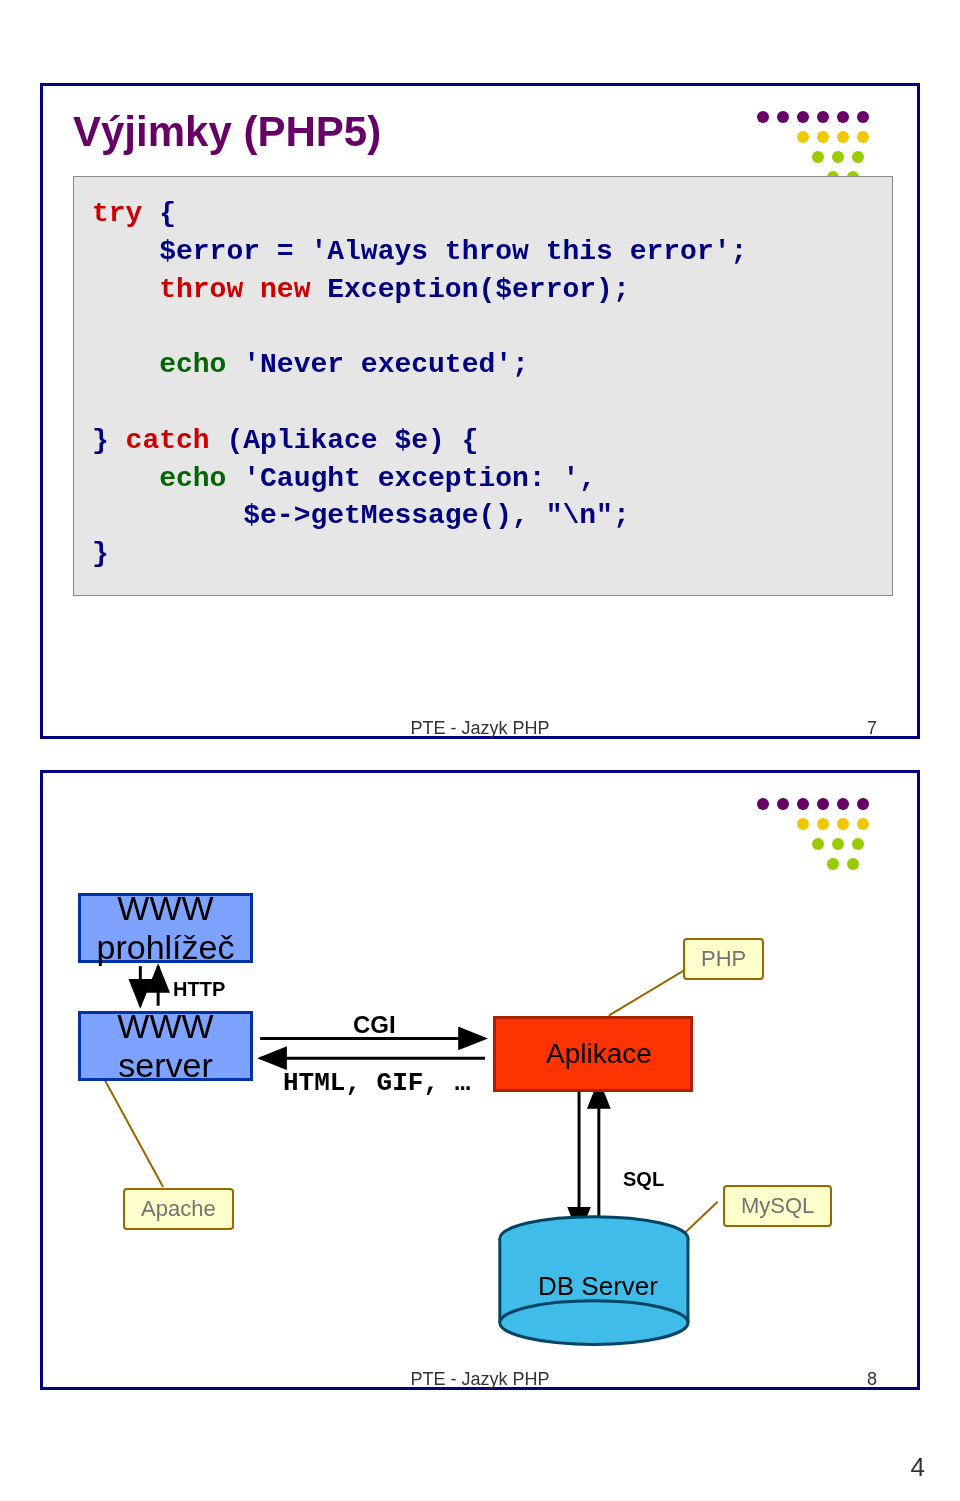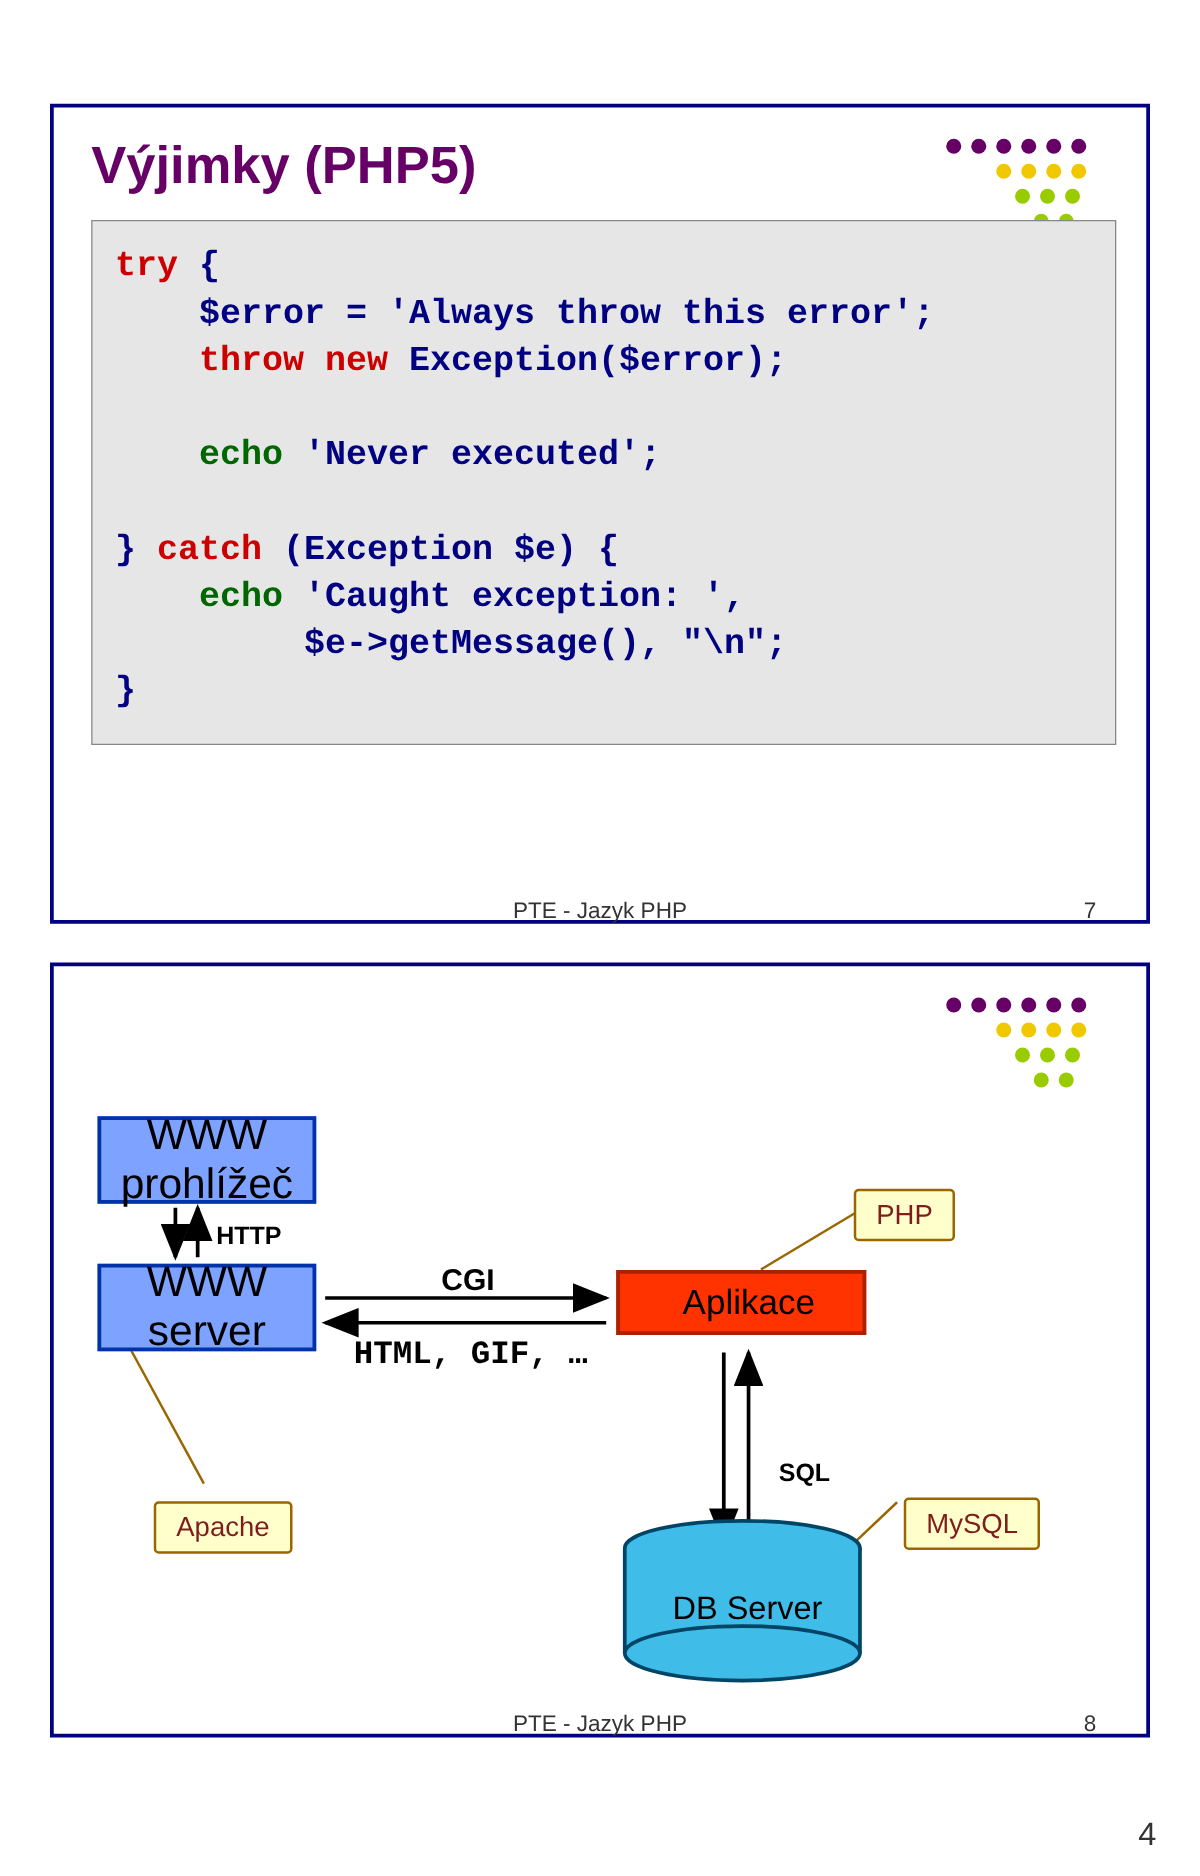--- a/index.html
+++ b/index.html
@@ -107,22 +107,21 @@
     background: #ff3300;
     color: #000;
   }
   .callout {
     position: absolute;
     background: #ffffcc;
     border: 2px solid #996600;
     border-radius: 4px;
     font-size: 22px;
     padding: 6px 16px;
-    color: #7f1d1d;
-    margin-top: 13px;
+    color: #737373;
   }
   .label-txt {
     position: absolute;
     font-size: 22px;
     font-weight: bold;
     color: #000;
   }
   svg.arrows { position: absolute; left: 0; top: 0; width: 100%; height: 100%; pointer-events: none; }
 
 </style>
@@ -159,21 +158,21 @@
     </div>
 
     <div class="title">Výjimky (PHP5)</div>
 
     <div class="code-box"><span class="kw-red">try</span><span> {</span>
 <span>    $error = 'Always throw this error';</span>
 <span class="kw-red">    throw new</span><span> Exception($error);</span>
 <span></span>
 <span class="kw-green">    echo</span><span> 'Never executed';</span>
 <span></span>
-<span>} </span><span class="kw-red">catch</span><span> (Exception $e) {</span>
+<span>} </span><span class="kw-red">catch</span><span> (Aplikace $e) {</span>
 <span class="kw-green">    echo</span><span> 'Caught exception: ',</span>
 <span>         $e-&gt;getMessage(), "\n";</span>
 <span>}</span></div>
 
     <div class="footer">
       <span class="footer-center">PTE - Jazyk PHP</span>
       <span class="footer-right">7</span>
     </div>
   </div>
 
@@ -235,21 +234,21 @@
         <line x1="650" y1="470" x2="650" y2="555" stroke="#004466" stroke-width="3"></line>
         <ellipse cx="555" cy="555" rx="95" ry="22" fill="#3fbce8" stroke="#004466" stroke-width="3"></ellipse>
       </svg>
 
       <div class="box-generic box-blue" style="left:35px; top:120px; width:175px; height:70px; white-space:pre-line; text-align:center;">WWW
 prohlížeč</div>
 
       <div class="box-generic box-blue" style="left:35px; top:238px; width:175px; height:70px; white-space:pre-line; text-align:center;">WWW
 server</div>
 
-      <div class="box-generic box-red" style="left:450px; top:243px; width:200px; height:52px; color:#000; font-size:28px;padding-left:12px;">Aplikace</div>
+      <div class="box-generic box-red" style="left:450px; top:243px; width:200px; height:76px; color:#000; font-size:28px;padding-left:12px;">Aplikace</div>
 
       <div class="label-txt" style="left:495px; top:498px; font-weight:normal; font-size:26px;">DB Server</div>
 
       <div class="label-txt" style="left:130px; top:205px; font-size:20px;">HTTP</div>
       <div class="label-txt" style="left:310px; top:238px; font-size:24px;">CGI</div>
       <div class="label-txt" style="left:240px; top:295px; font-size:26px;font-family:Liberation Mono, monospace;">HTML, GIF, …</div>
       <div class="label-txt" style="left:580px; top:395px; font-size:20px;">SQL</div>
 
       <div class="callout" style="left:80px; top:415px;">Apache</div>
       <div class="callout" style="left:640px; top:165px;">PHP</div>

